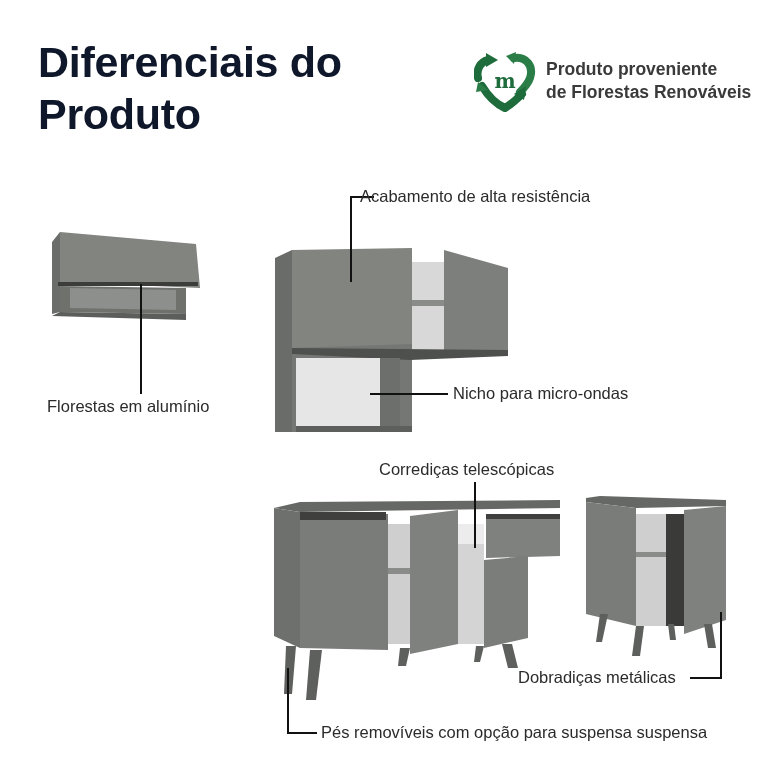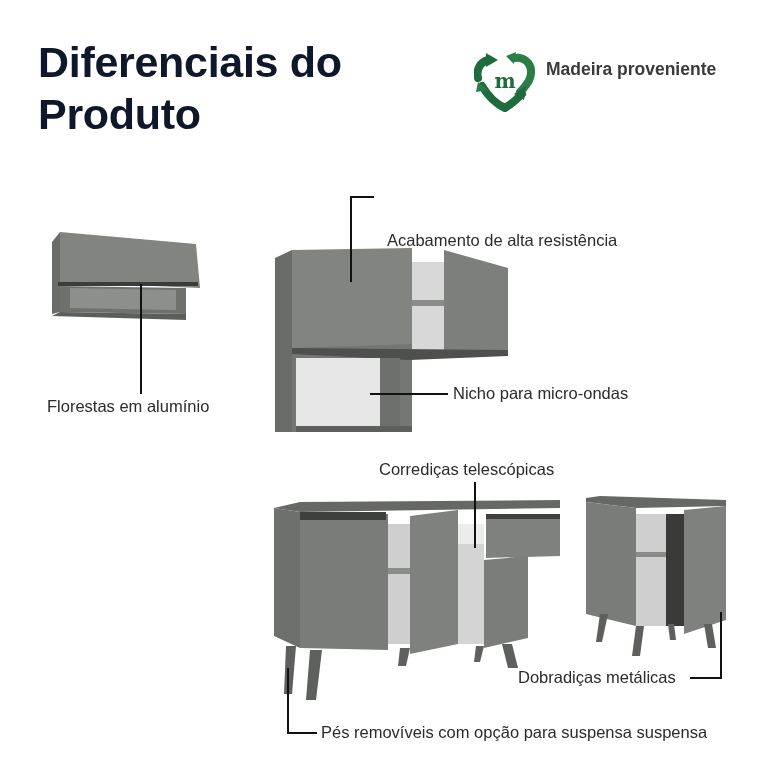--- a/index.html
+++ b/index.html
@@ -24,21 +24,22 @@
     <path d="M14 8 C6 10 2 18 4 26" stroke="#1e6b3c" stroke-width="8" fill="none" stroke-linecap="round"></path>
     <polygon points="12,1 24,8 12,15" fill="#1e6b3c"></polygon>
     <path d="M40 6 C52 4 60 14 56 26 C54 32 50 36 46 40" stroke="#2a7d47" stroke-width="8" fill="none" stroke-linecap="round"></path>
     <polygon points="32,4 42,0 40,12" fill="#2a7d47"></polygon>
     <path d="M8 34 C14 44 22 52 31 56 C38 52 44 46 48 42" stroke="#1e6b3c" stroke-width="8" fill="none" stroke-linecap="round"></path>
     <polygon points="52,34 50,48 40,42" fill="#1e6b3c"></polygon>
     <polygon points="4,30 14,38 2,40" fill="#2a7d47"></polygon>
     <text x="31" y="36" text-anchor="middle" font-family="DejaVu Serif, serif" font-weight="bold" font-size="20" fill="#1e6b3c">m</text>
   </svg>
   <div class="badge-text">
-    <div>Madeira proveniente</div>
+    <div>Produto proveniente</div>
+    <div>de Florestas Renováveis</div>
   </div>
 </div>
 
 <svg class="art" width="780" height="780" viewBox="0 0 780 780">
 
   <g>
     <polygon points="52,242 60,232 60,312 52,314" fill="#6b6d6a"></polygon>
     <polygon points="60,232 196,244 200,288 60,282" fill="#828480"></polygon>
     <rect x="58" y="282" width="140" height="4" fill="#3c3d3b"></rect>
     <polygon points="60,286 186,288 186,314 60,312" fill="#6f716d"></polygon>
@@ -101,18 +102,18 @@
 <div class="line" style="left:370px;top:393px;width:78px;height:2px;"></div>
 
 <div class="line" style="left:474px;top:482px;width:2px;height:66px;"></div>
 
 <div class="line" style="left:720px;top:612px;width:2px;height:66px;"></div>
 <div class="line" style="left:690px;top:677px;width:32px;height:2px;"></div>
 
 <div class="line" style="left:287px;top:668px;width:2px;height:66px;"></div>
 <div class="line" style="left:287px;top:732px;width:30px;height:2px;"></div>
 
-<div class="label" style="left:387px;top:186px;margin-top:44px;">Acabamento de alta resistência</div>
+<div class="label" style="left:360px;top:186px;">Acabamento de alta resistência</div>
 <div class="label" style="left:47px;top:396px;">Florestas em alumínio</div>
 <div class="label" style="left:453px;top:383px;text-align:right;">Nicho para micro-ondas</div>
 <div class="label" style="left:379px;top:459px;">Corrediças telescópicas</div>
 <div class="label" style="left:518px;top:667px;">Dobradiças metálicas</div>
 <div class="label" style="left:321px;top:722px;">Pés removíveis com opção para suspensa suspensa</div>
 
 </body></html>

